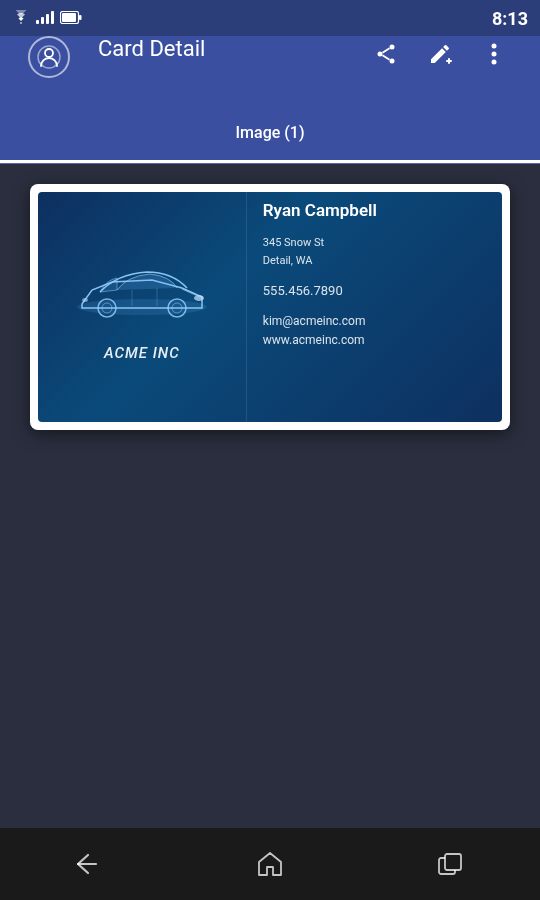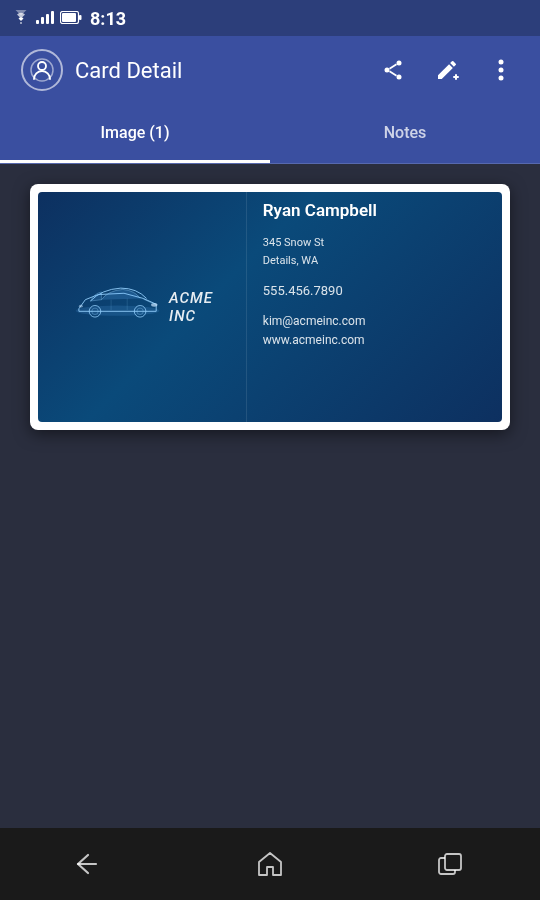--- a/index.html
+++ b/index.html
@@ -12,43 +12,44 @@
       position: relative;
     }
 
     
     .status-bar {
       width: 100%;
       height: 36px;
       background: #2c3e7a;
       display: flex;
       align-items: center;
-      justify-content: flex-start;
+      justify-content: space-between;
       padding: 0 12px;
     }
     .status-bar-time {
       color: white;
       font-size: 18px;
       font-weight: bold;
       margin-left: 8px;
     }
     .status-icons {
       display: flex;
       align-items: center;
       gap: 6px;
     }
 
     
     .app-bar {
       width: 100%;
       height: 68px;
       background: #3a4fa0;
       display: flex;
-      align-items: center;
-      padding: 0 21px;
+      align-items: flex-start;
+      padding: 0 28px;
+      gap: 16px;
     }
     .app-bar-logo {
       width: 42px;
       height: 42px;
       border-radius: 50%;
       border: 2px solid rgba(255,255,255,0.6);
       display: flex;
       align-items: center;
       justify-content: center;
       margin-right: 12px;
@@ -127,21 +128,21 @@
       width: 100%;
       border-radius: 4px;
       background: linear-gradient(135deg, #0d3060 0%, #0a4a7a 40%, #0d3060 100%);
       display: flex;
       min-height: 230px;
       overflow: hidden;
     }
     .card-left {
       width: 45%;
       display: flex;
-      flex-direction: row;
+      flex-direction: column;
       align-items: center;
       justify-content: center;
       padding: 20px 28px;
       border-right: 1px solid rgba(255,255,255,0.1);
     }
     .car-logo-svg {
       width: 160px;
       height: 80px;
       margin-bottom: 12px;
     }
@@ -288,23 +289,20 @@
         <circle cx="3" cy="19" r="2.5"></circle>
       </svg>
     </div>
   </div>
 </div>
 
 <div class="tab-bar">
   <div class="tab active">
     <span>Image (1)</span>
   </div>
-  <div class="tab">
-    <span>Notes</span>
-  </div>
 </div>
 
 <div class="main-content">
   <div class="business-card-wrapper">
     <div class="business-card">
 
       <div class="card-left">
 
         <svg class="car-logo-svg" viewBox="0 0 160 80" fill="none" xmlns="http://www.w3.org/2000/svg">
 
@@ -331,21 +329,21 @@
 
           <path d="M70 38 L70 54 M95 36 L95 54" stroke="rgba(150,210,255,0.3)" stroke-width="0.8"></path>
         </svg>
         <span class="company-name">Acme Inc</span>
       </div>
 
       <div class="card-right">
         <div class="contact-name">Ryan Campbell</div>
         <div class="contact-address">
           <span>345 Snow St</span><br>
-          <span>Details, WA</span>
+          <span>Detail, WA</span>
         </div>
         <div class="contact-phone">555.456.7890</div>
         <div class="contact-email">
           <span>kim@acmeinc.com</span><br>
           <span>www.acmeinc.com</span>
         </div>
       </div>
     </div>
   </div>
 </div>

